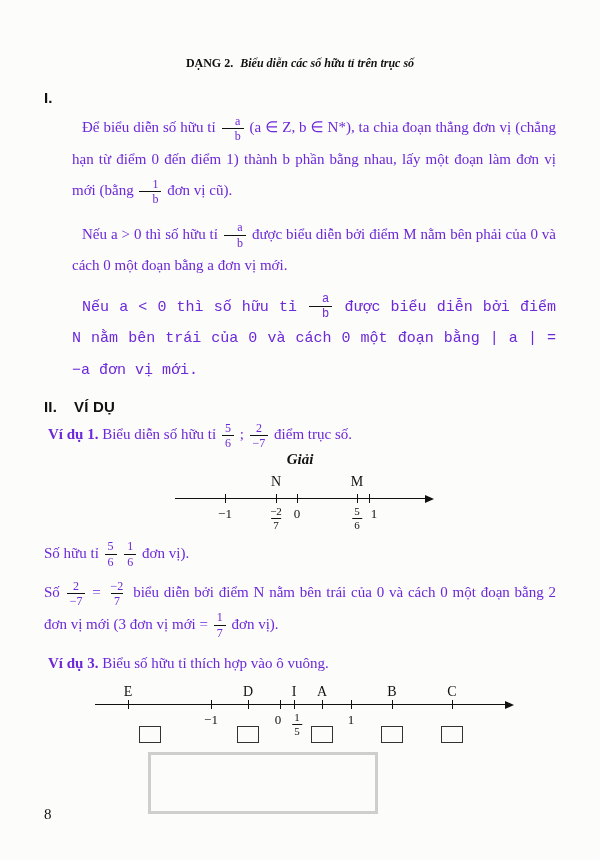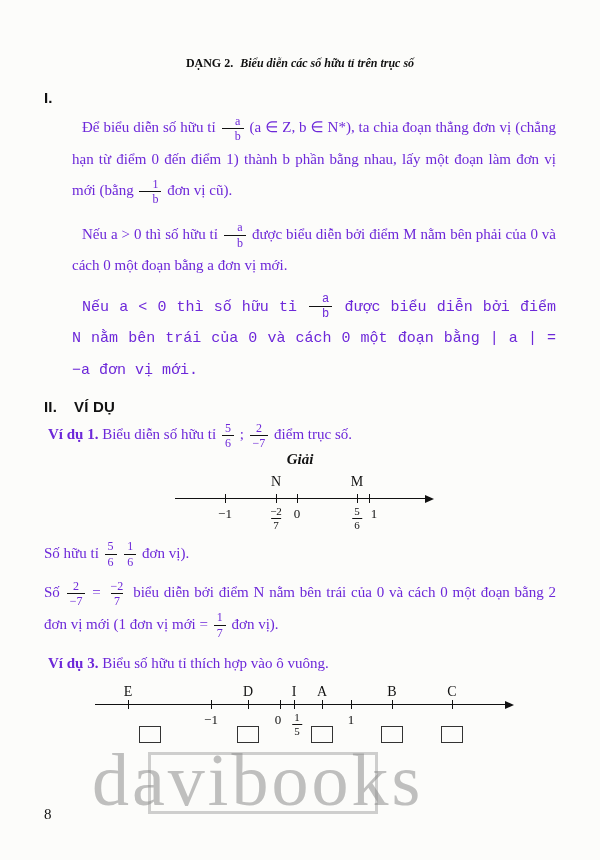--- a/index.html
+++ b/index.html
@@ -188,21 +188,21 @@
     <span>Số</span>
     <span class="frac">
         <span class="num">2</span>
         <span class="den">−7</span>
       </span>
     <span>=</span>
     <span class="frac">
         <span class="num">−2</span>
         <span class="den">7</span>
       </span>
-    <span>biểu diễn bởi điểm N nằm bên trái của 0 và cách 0 một đoạn bằng 2 đơn vị mới (1 đơn vị mới =</span>
+    <span>biểu diễn bởi điểm N nằm bên trái của 0 và cách 0 một đoạn bằng 2 đơn vị mới (3 đơn vị mới =</span>
     <span class="frac">
         <span class="num">1</span>
         <span class="den">7</span>
       </span>
     <span>đơn vị).</span>
   </p>
 
   <p class="para indent22 mt8">
     <span class="bold">Ví dụ 3.</span>
     <span>Biểu số hữu tỉ thích hợp vào ô vuông.</span>
@@ -234,16 +234,15 @@
       </span>
     <span class="nl-num" style="left:256px">1</span>
     <div class="fillbox" style="left:55px"></div>
     <div class="fillbox" style="left:153px"></div>
     <div class="fillbox" style="left:227px"></div>
     <div class="fillbox" style="left:297px"></div>
     <div class="fillbox" style="left:357px"></div>
   </div>
 
   <div class="wm-box"></div>
-  <div class="wm-brand">davibooks</div>
   <div class="page-num">8</div>
 
 </div>
 
 </body></html>

